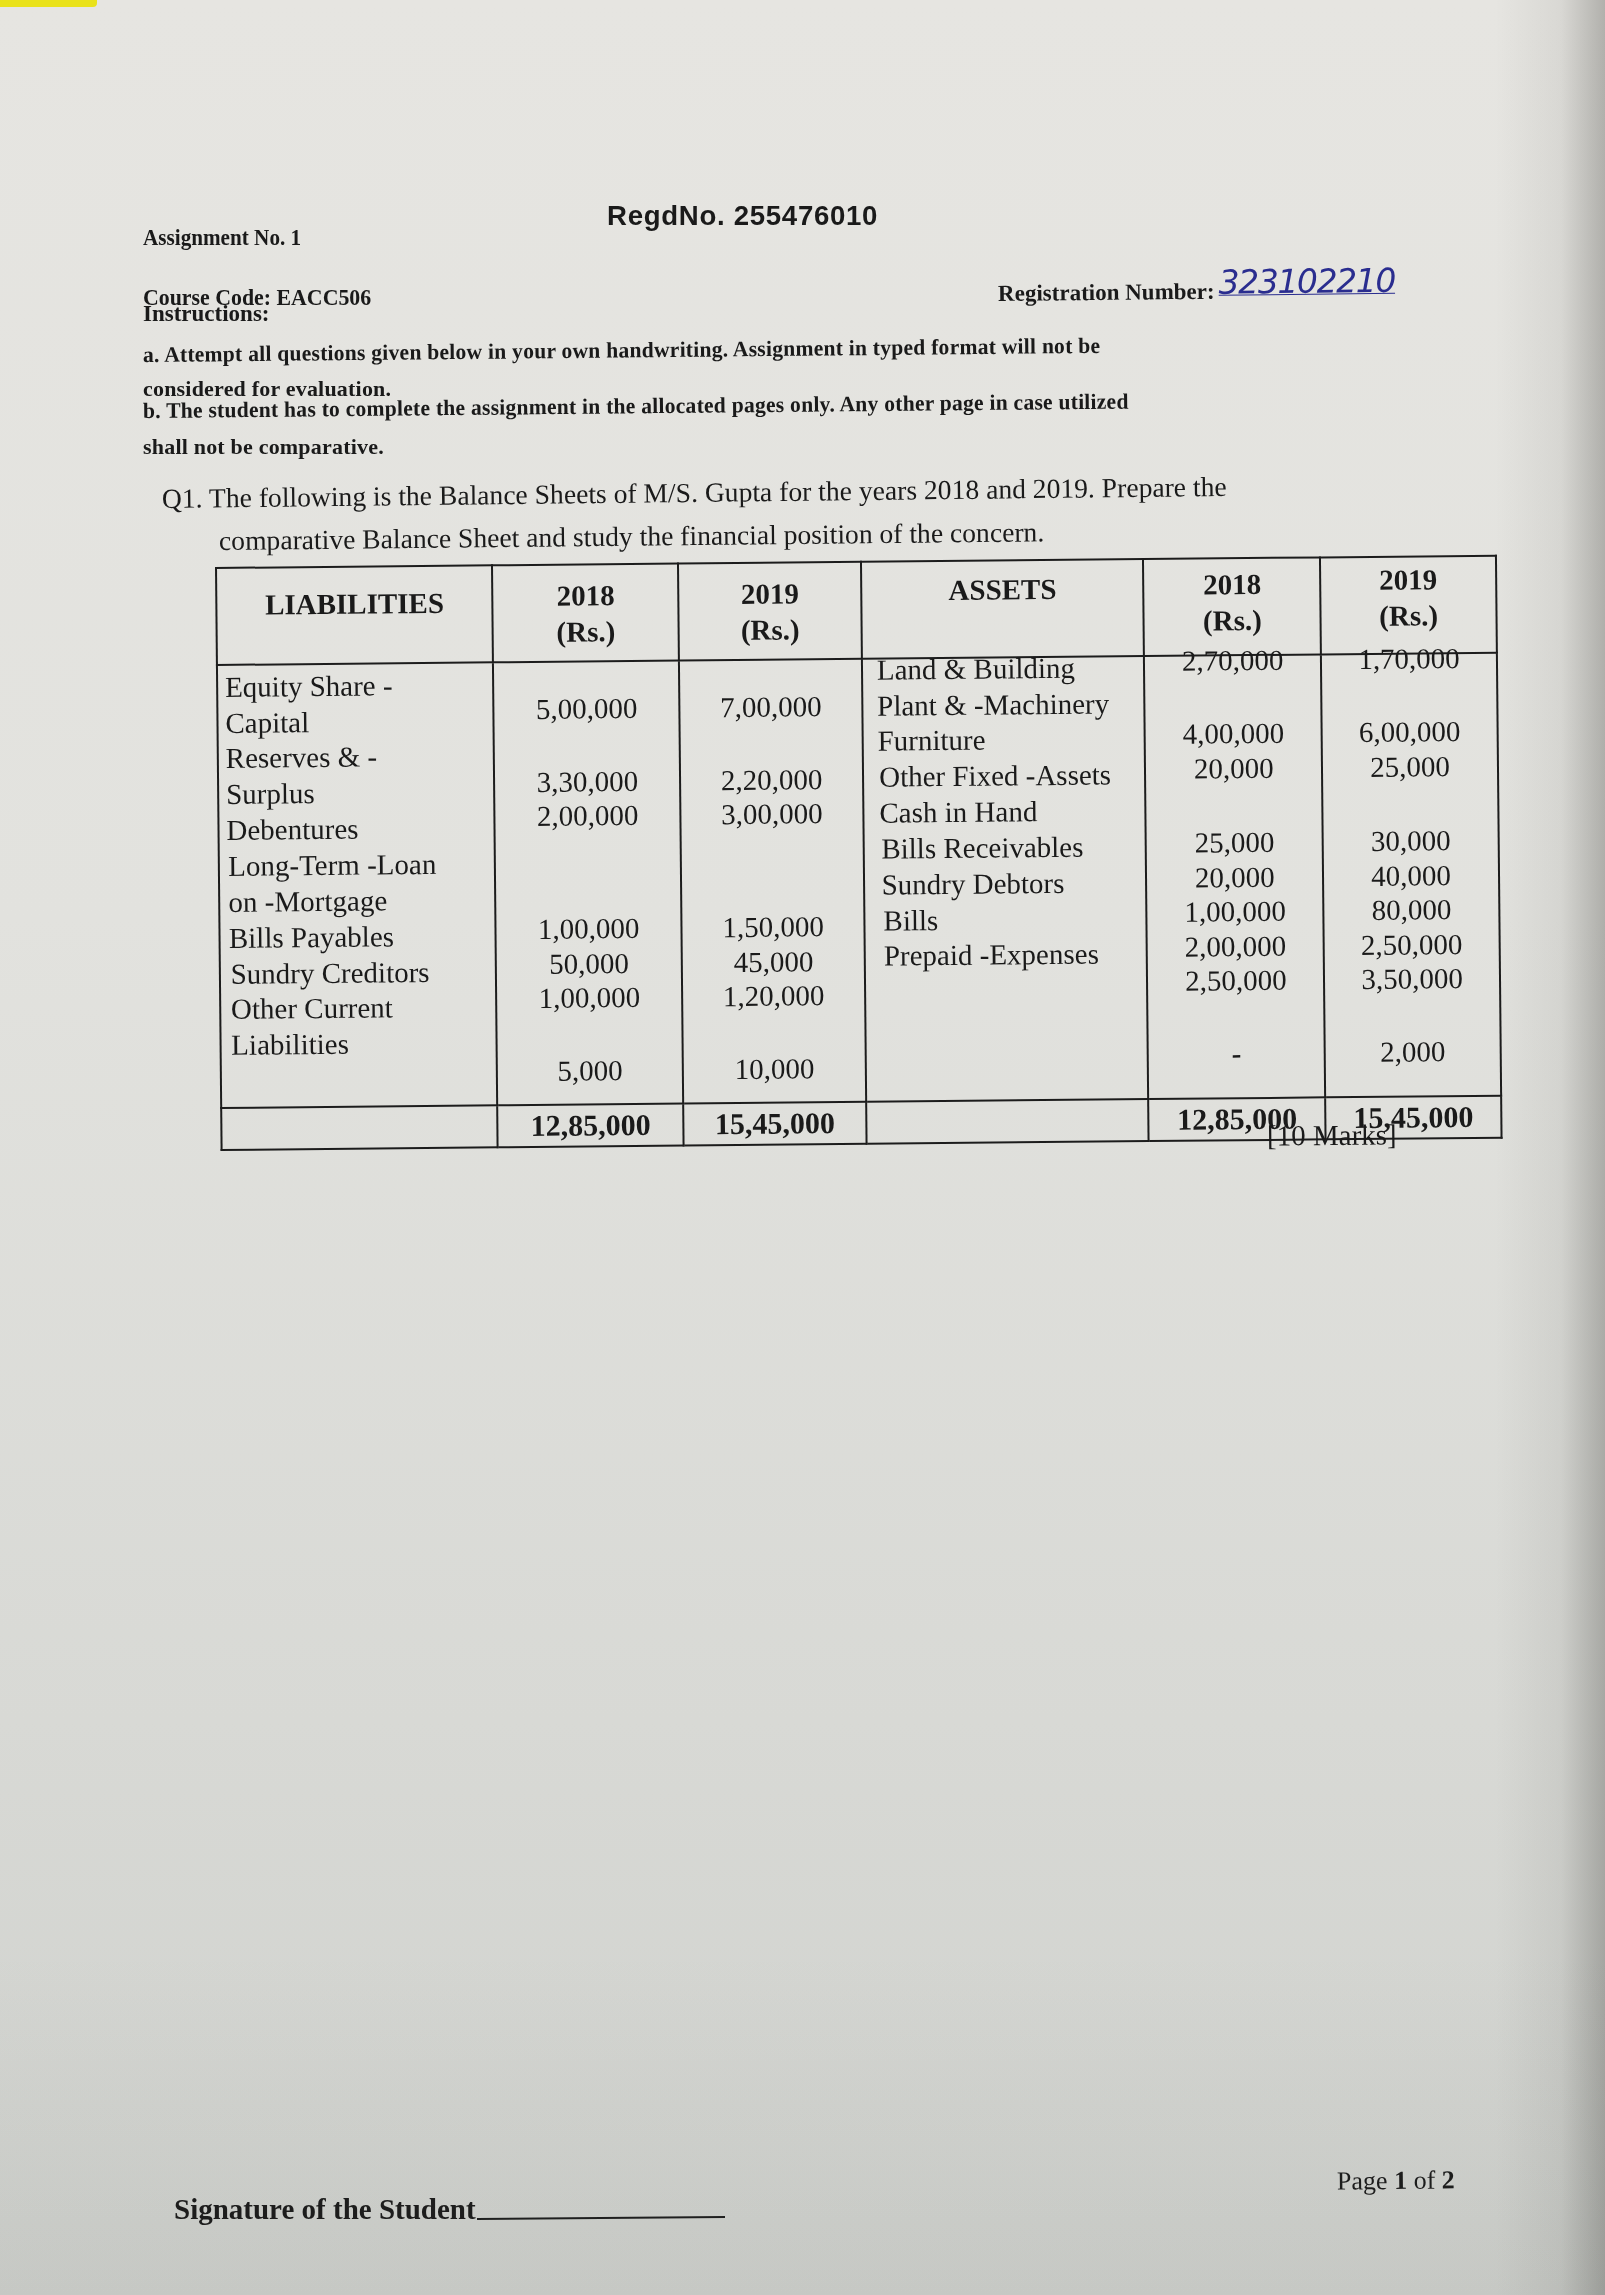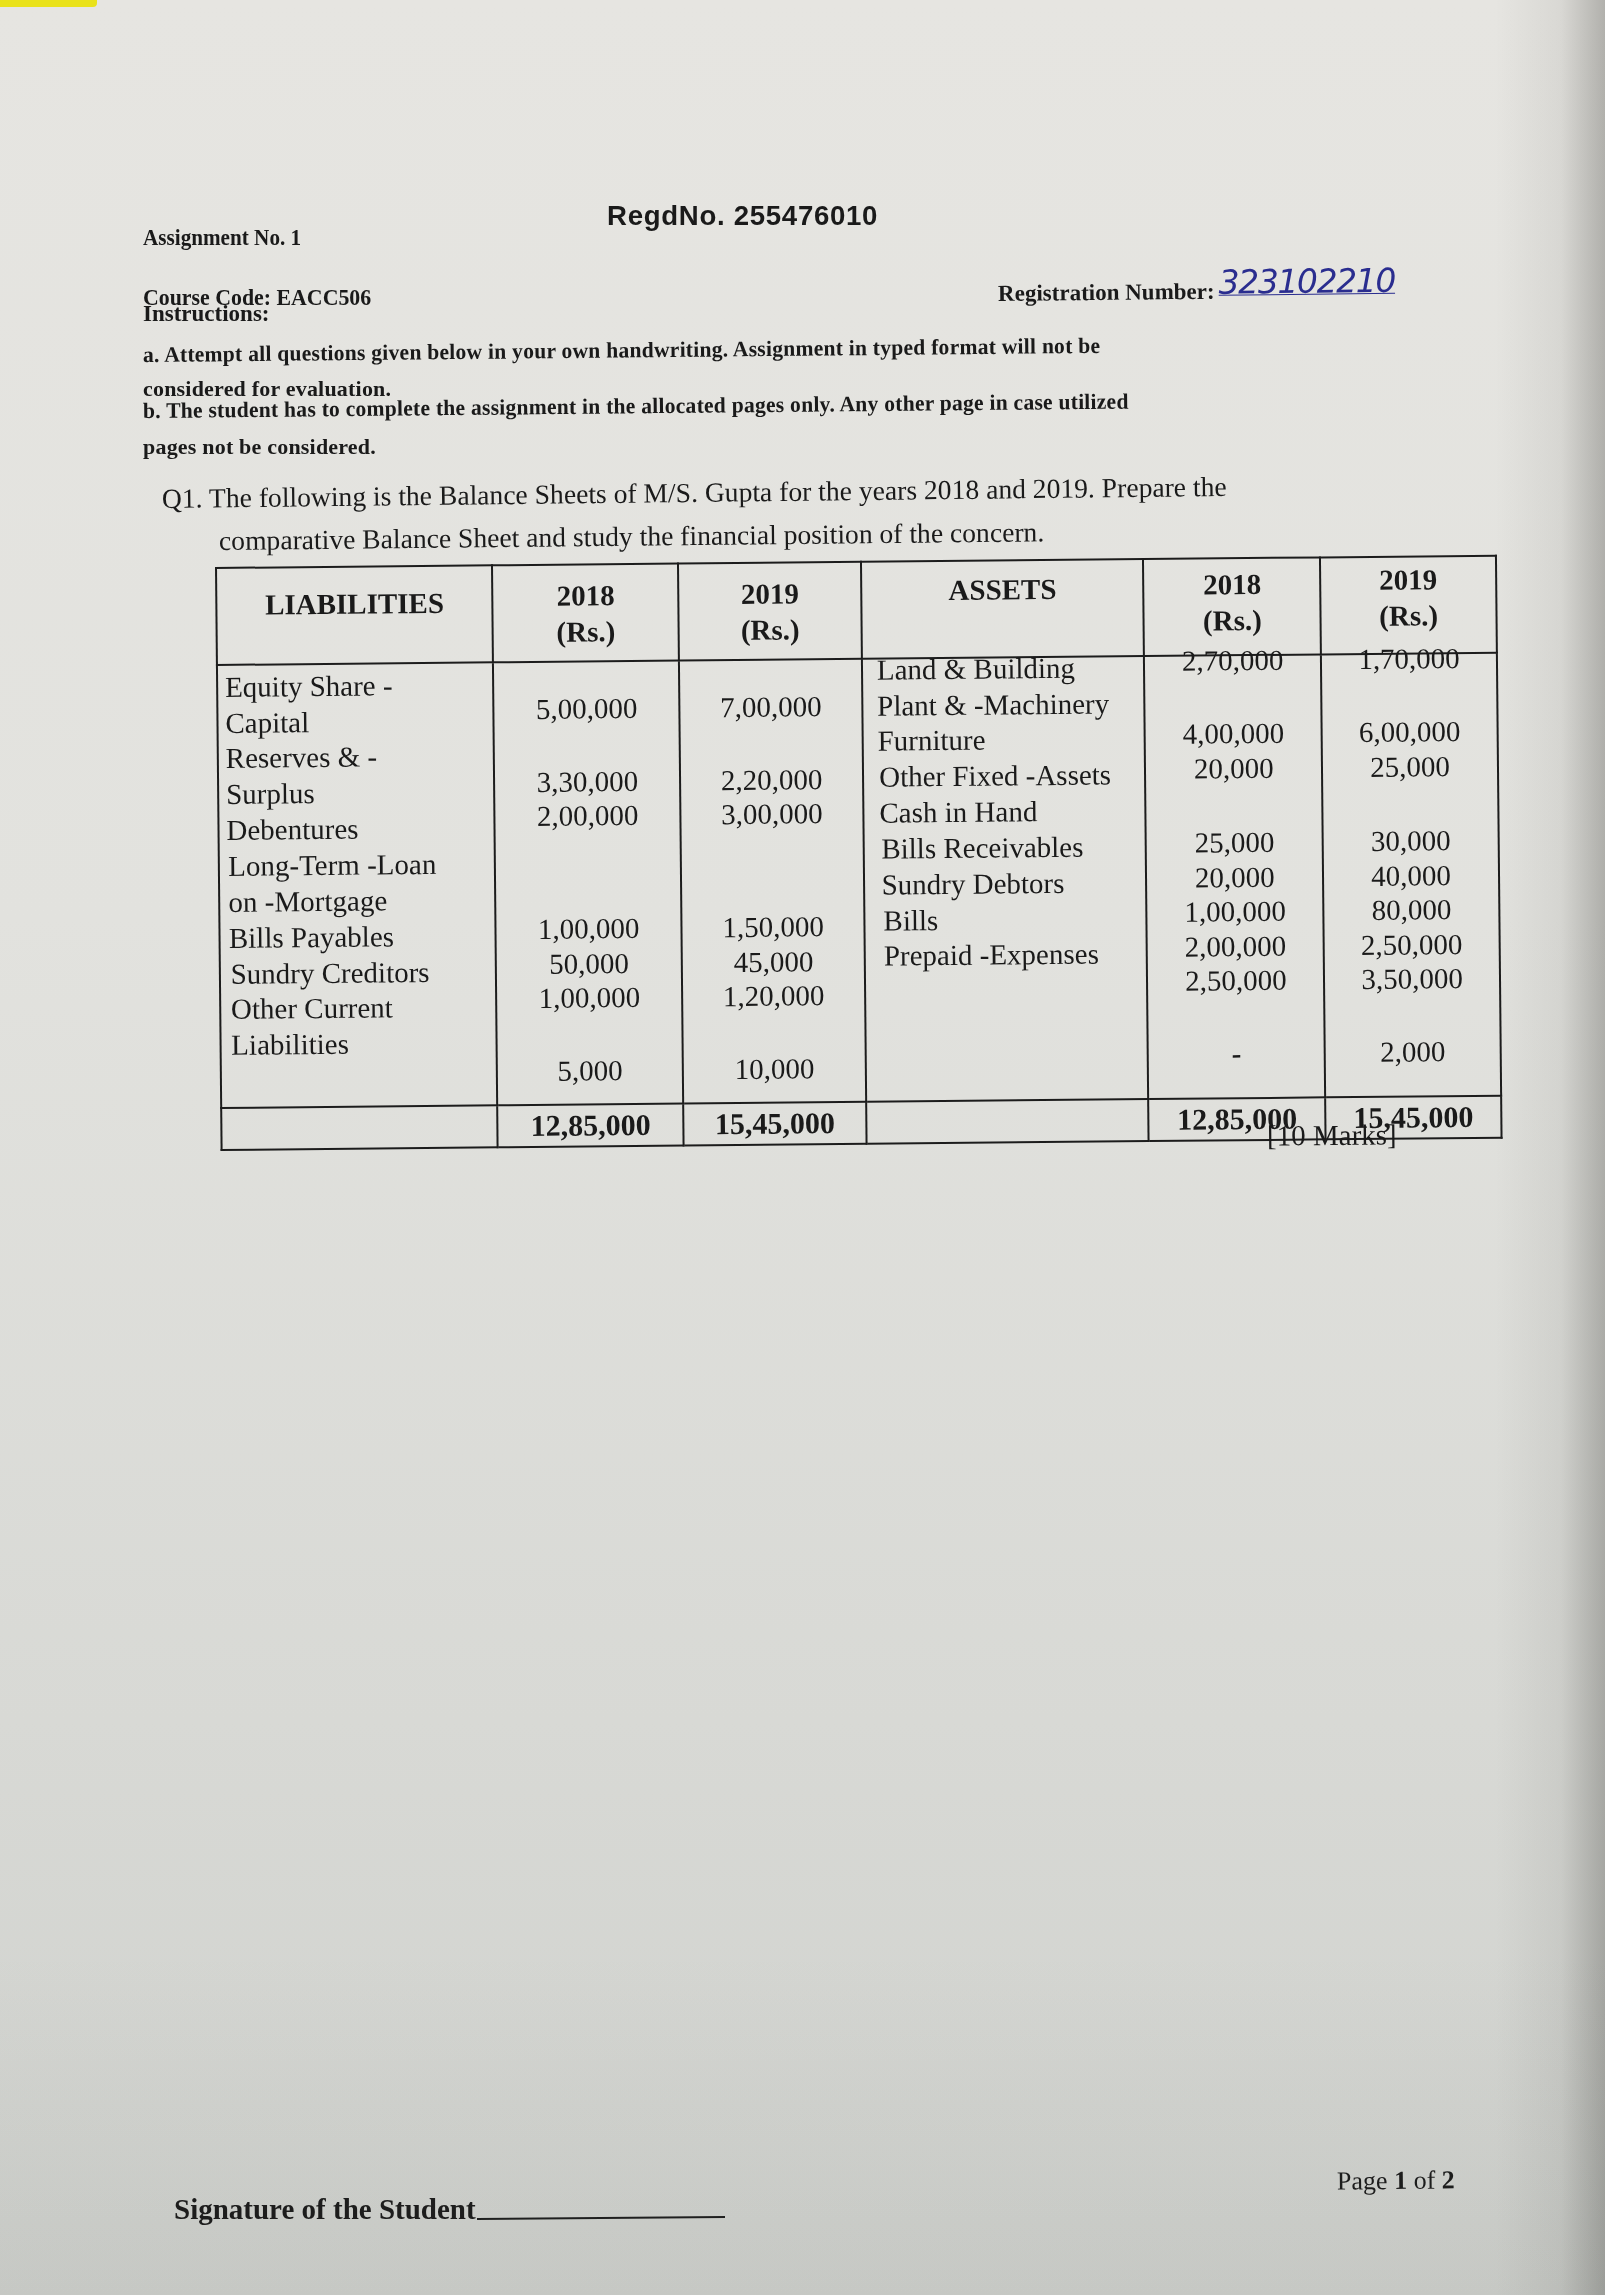--- a/index.html
+++ b/index.html
@@ -188,21 +188,21 @@
 <div class="abs regd-no">RegdNo. 255476010</div>
 <div class="abs course-code">Course Code: EACC506</div>
 <div class="abs reg-number">
   <span>Registration Number:</span><span class="handwritten">323102210</span>
 </div>
 
 <div class="abs instr-title">Instructions:</div>
 <div class="abs instr instr-a1" style="top:342px">a. Attempt all questions given below in your own handwriting. Assignment in typed format will not be</div>
 <div class="abs instr instr-a2" style="top:376px">considered for evaluation.</div>
 <div class="abs instr instr-b1" style="top:398px">b. The student has to complete the assignment in the allocated pages only. Any other page in case utilized</div>
-<div class="abs instr instr-b2" style="top:434px">pages not be considered.</div>
+<div class="abs instr instr-b2" style="top:434px">shall not be comparative.</div>
 
 <div class="abs q1-line1">Q1. The following is the Balance Sheets of M/S. Gupta for the years 2018 and 2019. Prepare the</div>
 <div class="abs q1-line2">comparative Balance Sheet and study the financial position of the concern.</div>
 
 <div class="table-wrap">
   <table class="bs">
     <tbody>
         <tr>
       <th class="col-lname" style="text-align:center;padding-top:18px;">
         <span>LIABILITIES</span>

